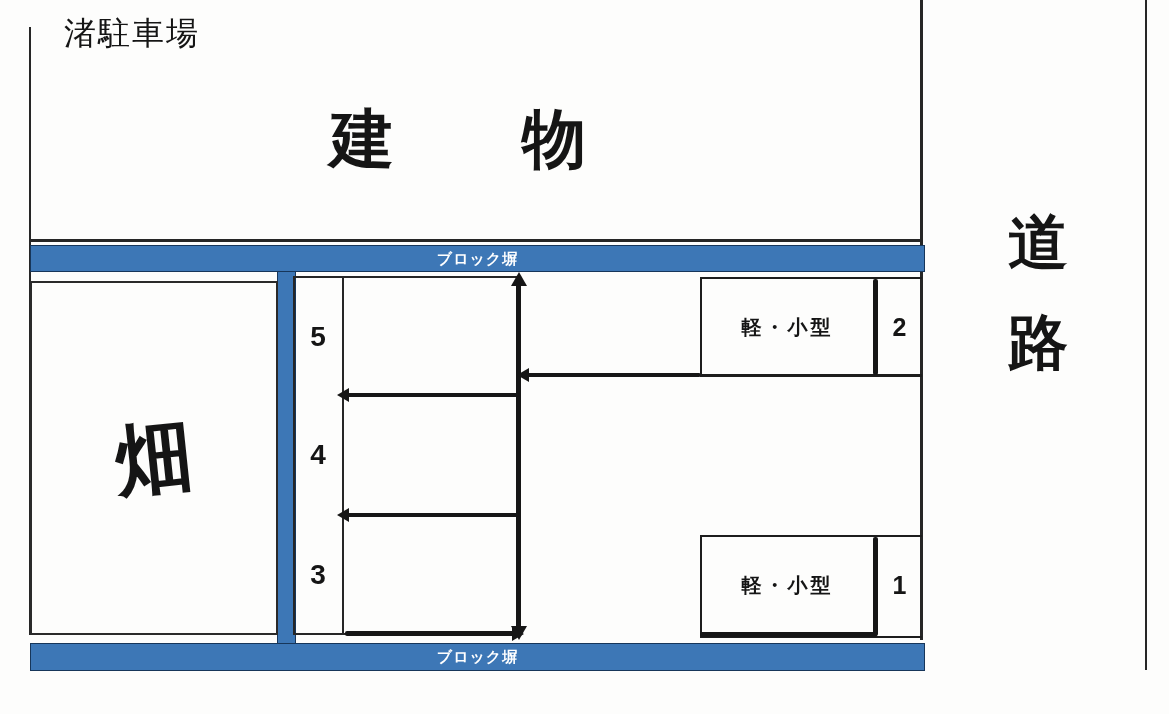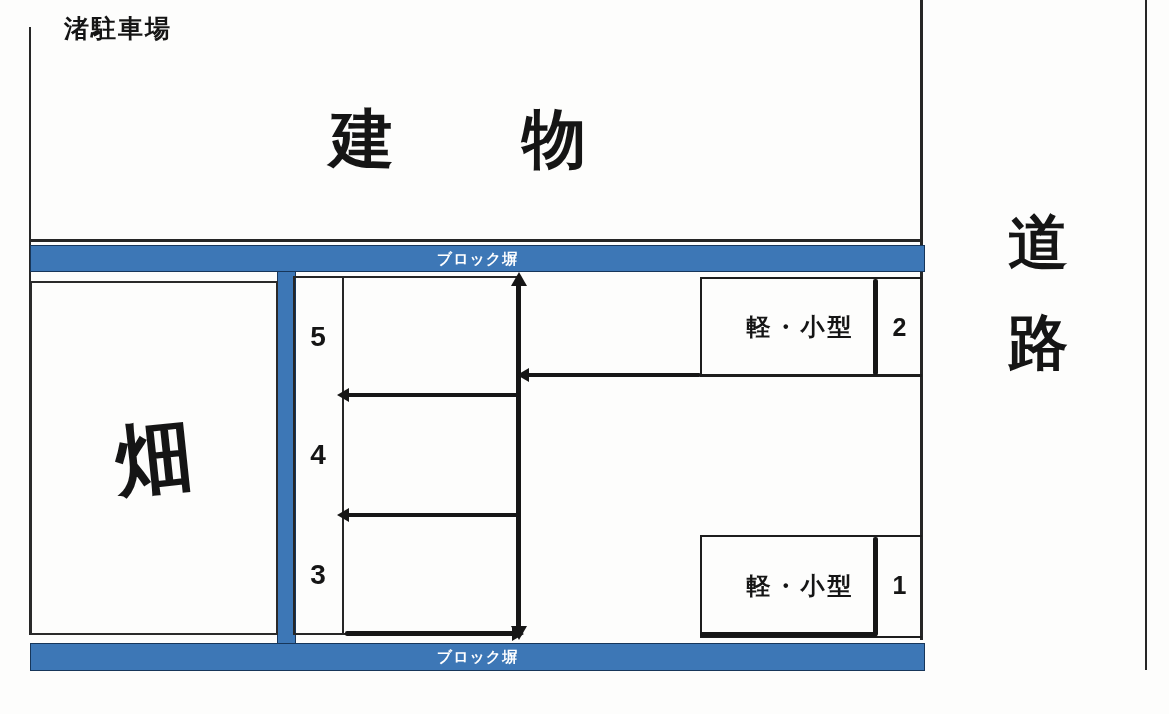--- a/index.html
+++ b/index.html
@@ -16,35 +16,35 @@
   .line{background:#262626;}
   
   .thick{background:#161616;border-radius:2px;}
   
   .arr{width:0;height:0;}
   .arr-up{border-left:8px solid transparent;border-right:8px solid transparent;border-bottom:14px solid #161616;}
   .arr-down{border-left:8px solid transparent;border-right:8px solid transparent;border-top:14px solid #161616;}
   .arr-left{border-top:7px solid transparent;border-bottom:7px solid transparent;border-right:12px solid #161616;}
   .arr-right{border-top:7px solid transparent;border-bottom:7px solid transparent;border-left:12px solid #161616;}
 
-  .title{font-size:25px;font-weight:bold;letter-spacing:2px;}
+  .title{font-size:32px;font-weight:normal;letter-spacing:2px;}
   .building-label{font-size:64px;font-weight:bold;letter-spacing:128px;white-space:nowrap;line-height:1;}
   .road{display:flex;flex-direction:column;align-items:center;gap:40px;
         font-size:60px;font-weight:bold;line-height:1;}
   .wall{background:var(--wall_blue,#3d77b6);border:1px solid var(--wall_border,#17365a);box-sizing:border-box;}
   .wall-label{width:100%;text-align:center;color:#ffffff;font-size:15px;font-weight:bold;
               letter-spacing:1px;line-height:25px;}
   .field-box{border:2px solid #2a2a2a;box-sizing:border-box;
              display:flex;align-items:center;justify-content:center;}
   .field-label{font-size:78px;font-weight:bold;transform:rotate(-6deg);line-height:1;}
   .cell-num{display:flex;align-items:center;justify-content:center;
             font-size:28px;font-weight:bold;}
   .stall-box{border:2px solid #1d1d1d;border-right:none;box-sizing:border-box;}
   .stall-type{display:flex;align-items:center;justify-content:center;
-              font-size:24px;font-weight:bold;letter-spacing:3px;padding-left:13px;}
+              font-size:20px;font-weight:bold;letter-spacing:3px;}
   .stall-num{display:flex;align-items:center;justify-content:center;
              font-size:25px;font-weight:bold;}
 </style>
 </head>
 <body>
 
 <div id="canvas" style="--wall_blue: #3d77b6; --wall_border: #17365a; --line_black: #1d1d1d;">
 
   <div class="abs title" style="left:64px;top:12px;">渚駐車場</div>
 

